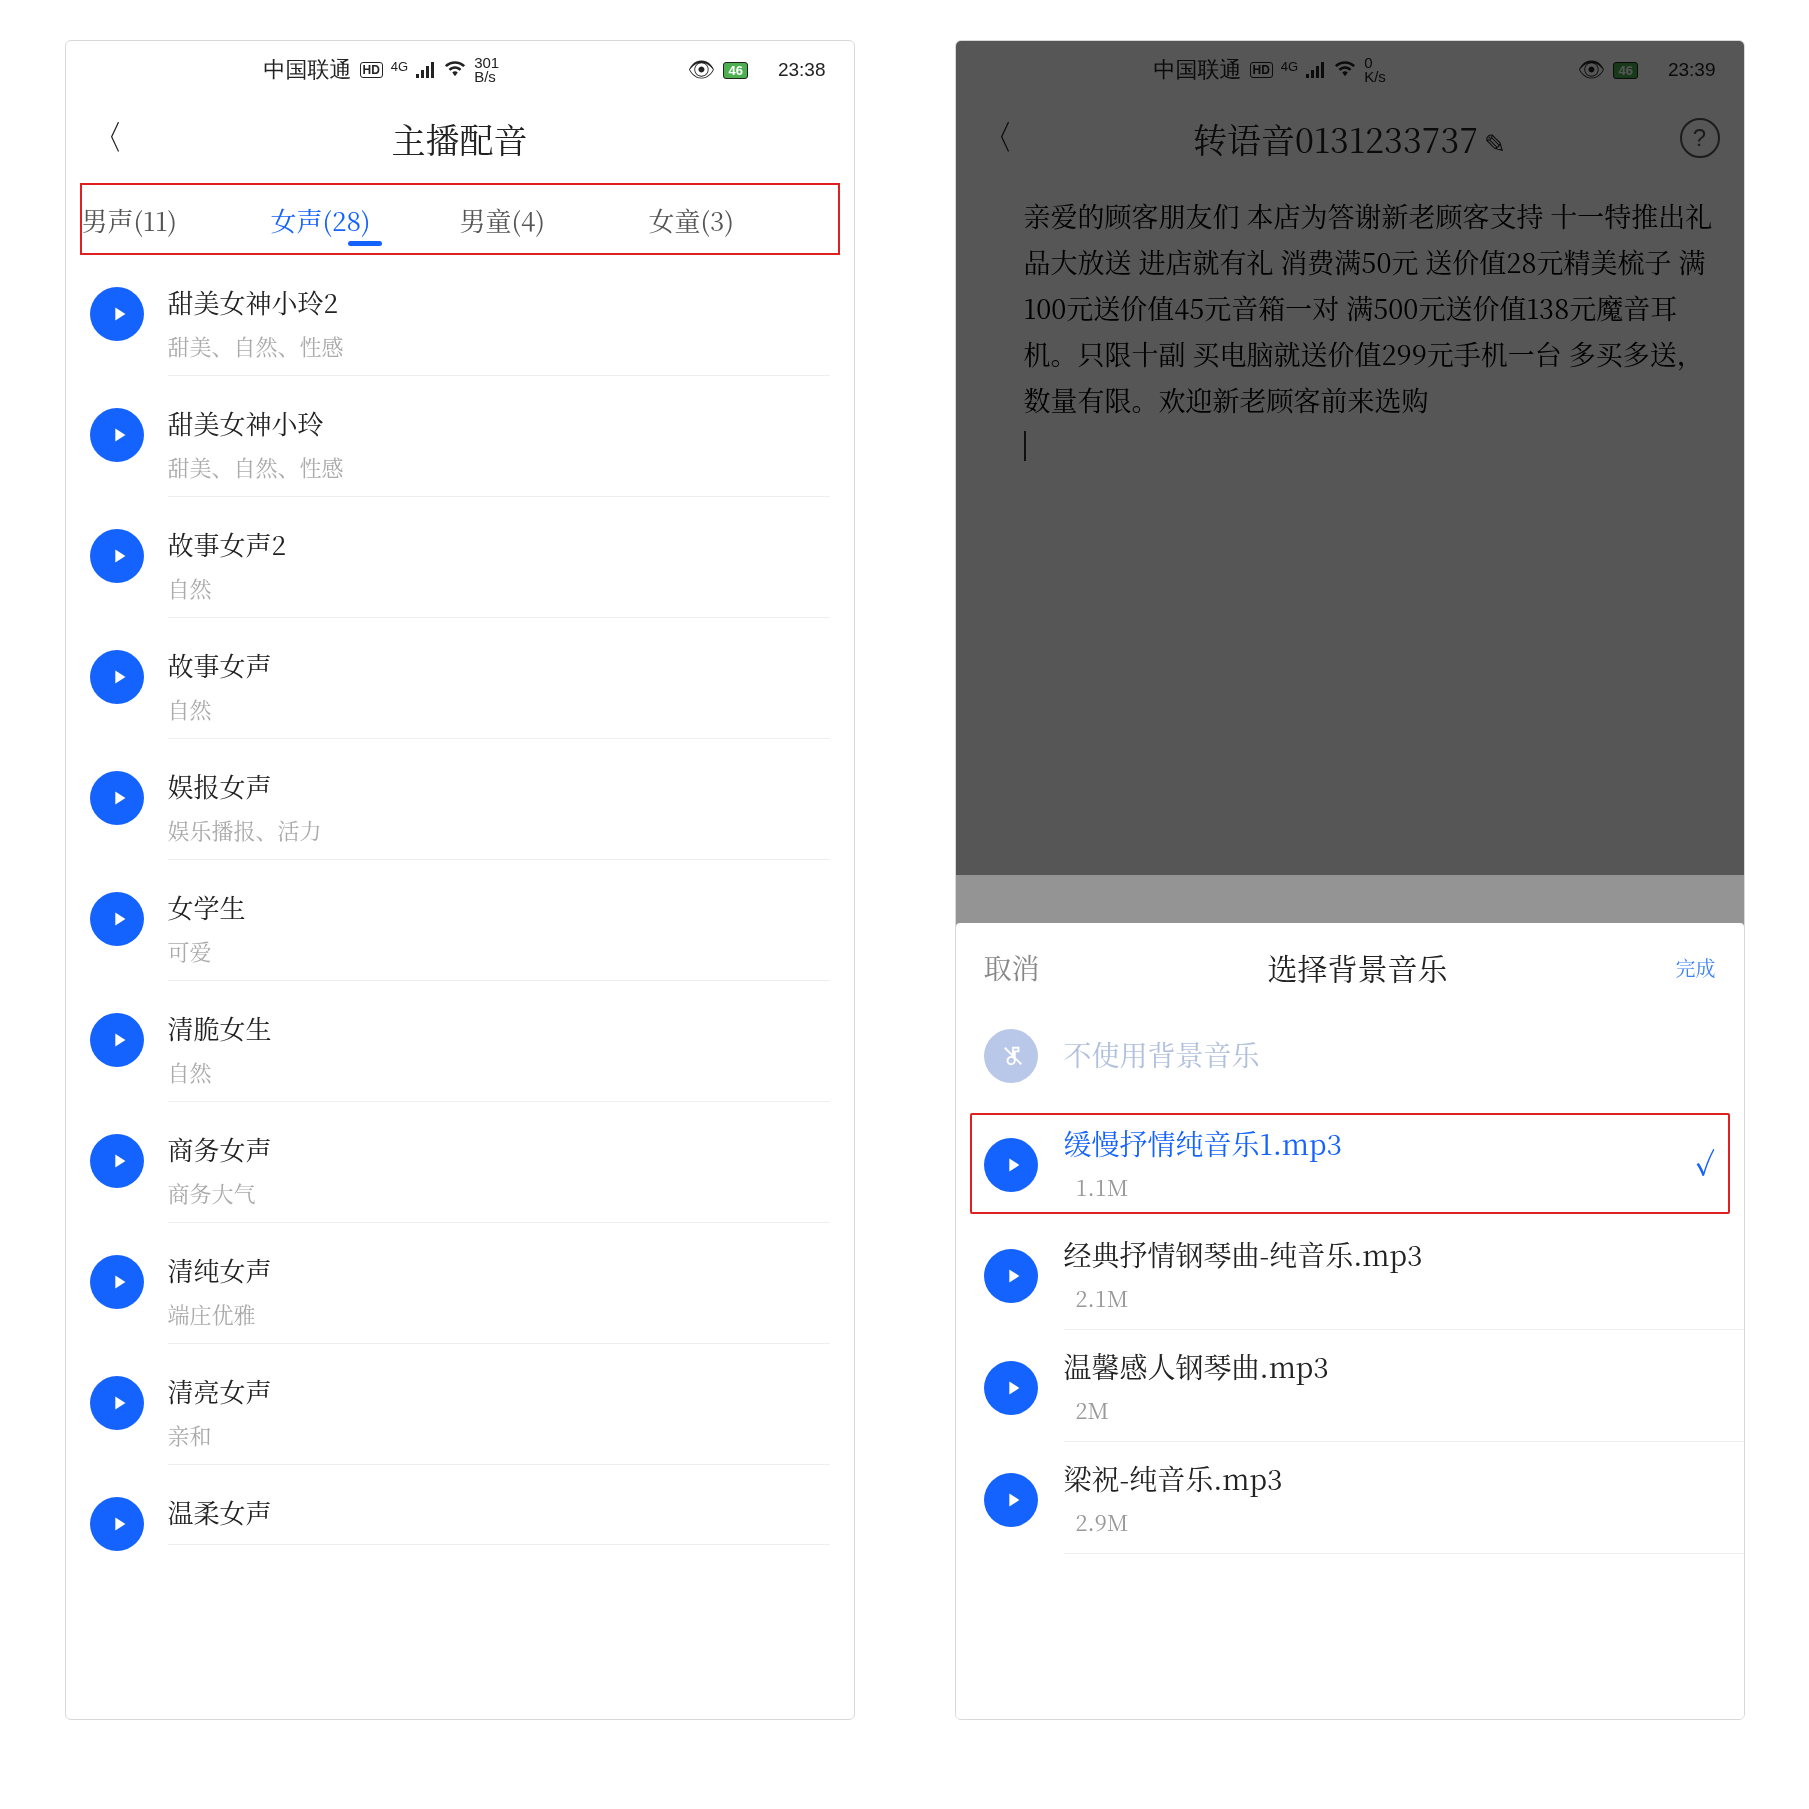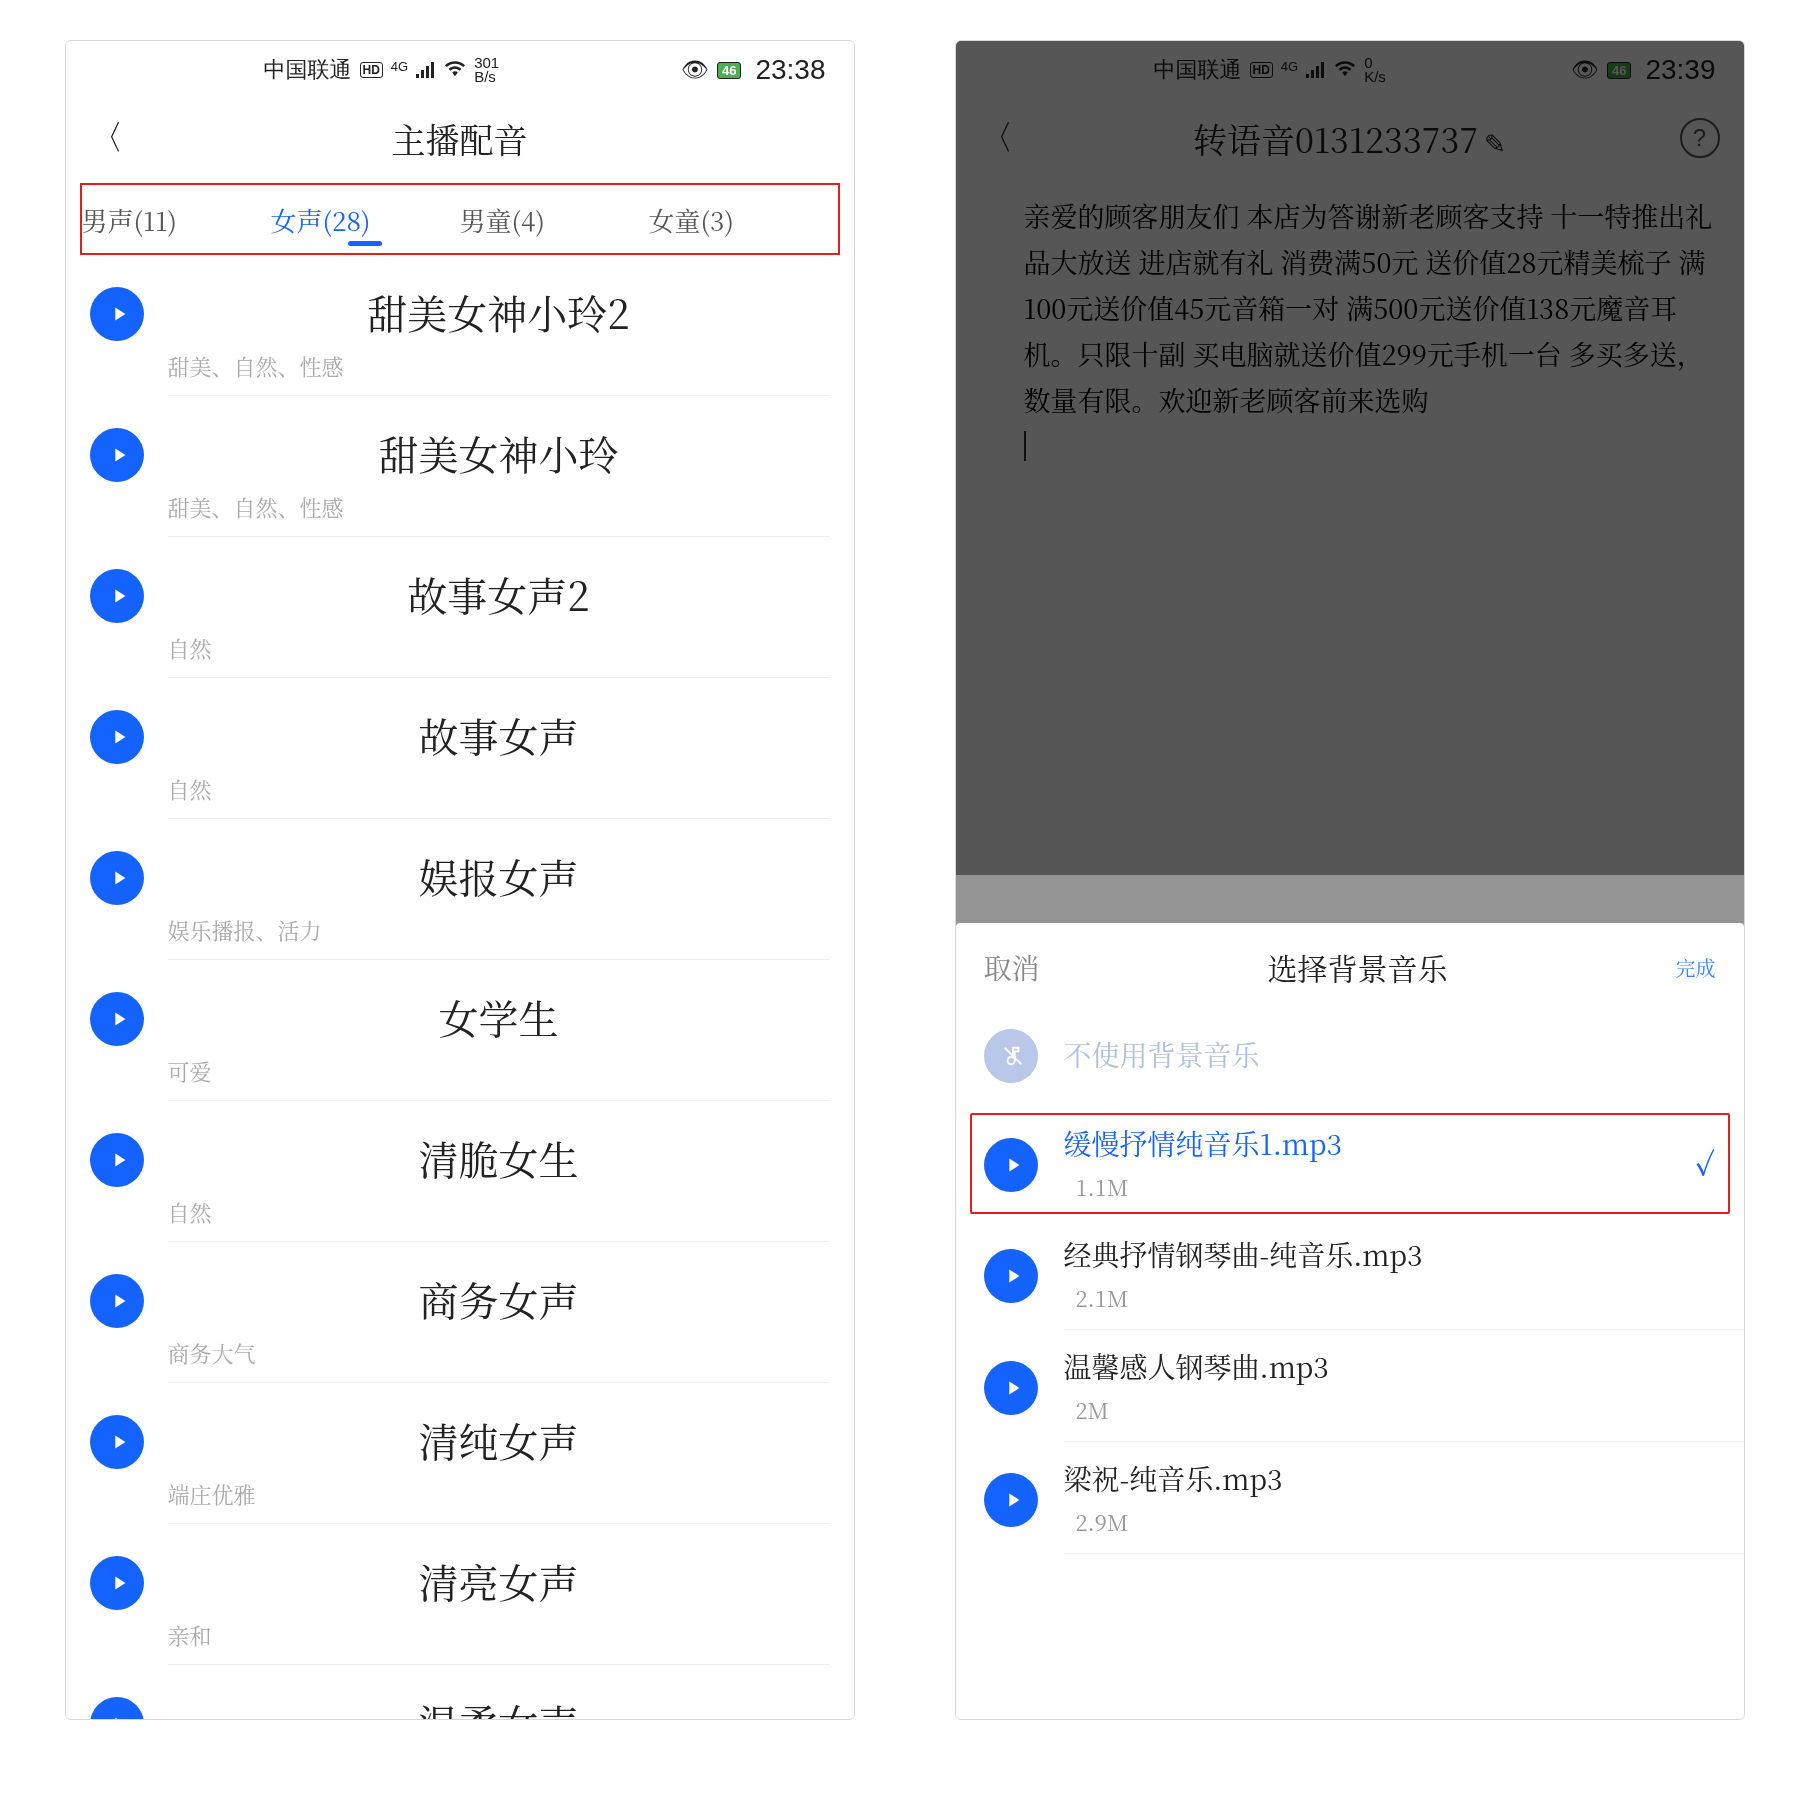--- a/index.html
+++ b/index.html
@@ -15,40 +15,40 @@
   .sig{display:inline-block;position:relative;width:20px;height:16px;}
   .sig i{position:absolute;bottom:0;width:3px;background:#222;}
   .sig i:nth-child(1){left:0;height:4px;}
   .sig i:nth-child(2){left:5px;height:8px;}
   .sig i:nth-child(3){left:10px;height:12px;}
   .sig i:nth-child(4){left:15px;height:16px;}
   .wifi{display:inline-block;}
   .rate{font-size:15px;line-height:14px;text-align:left;}
   .eye{font-size:22px;}
   .batt{border:1.5px solid #222;border-radius:3px;font-size:13px;padding:0 4px;font-weight:bold;background:#4caf50;color:#fff;}
-  .time{font-size:28px;margin-left:6px;}
+  .time{font-size:19px;margin-left:22px;}
   
   .header{height:78px;display:flex;align-items:center;justify-content:center;position:relative;}
   .back{position:absolute;left:24px;top:50%;transform:translateY(-50%);font-size:34px;font-family:Arial;color:#222;font-weight:300;}
   .htitle{font-size:34px;color:#222;}
   .help{position:absolute;right:24px;top:50%;transform:translateY(-50%);width:36px;height:36px;border:2px solid #555;border-radius:50%;display:flex;align-items:center;justify-content:center;font-size:24px;color:#555;font-family:Arial;}
   .editicon{font-size:26px;margin-left:6px;display:inline-block;}
   
   .tabs{display:flex;height:68px;align-items:center;border:2px solid #e02020;margin:6px 14px 0;}
   .tab{flex:1;font-size:26px;color:#555;position:relative;}
   .tab.active{color:#1563ff;}
   .tab.active::after{content:"";position:absolute;bottom:-8px;left:50%;transform:translateX(-50%);width:34px;height:5px;background:#1563ff;border-radius:3px;}
   
   .vlist{margin-top:14px;}
   .vrow{display:flex;align-items:flex-start;padding:14px 24px 14px 24px;}
   .play{width:54px;height:54px;border-radius:50%;background:#1563ff;flex:none;display:flex;align-items:center;justify-content:center;margin-top:4px;}
   .play svg{width:22px;height:22px;fill:#fff;margin-left:4px;}
   .play.grey{background:#b9c8e8;}
   .vtxt{margin-left:24px;flex:1;border-bottom:1px solid #eee;padding-bottom:14px;}
-  .vname{font-size:40px;color:#222;text-align:center;}
+  .vname{font-size:26px;color:#222;}
   .vtag{font-size:22px;color:#aaa;margin-top:10px;}
   
   .bodytext{padding:16px 28px;font-size:27px;line-height:46px;color:#000000;margin-left:40px;}
   
   .sheet{position:absolute;left:0;right:0;bottom:0;background:#fff;z-index:3;border-top-left-radius:4px;border-top-right-radius:4px;padding-bottom:6px;}
   .sheethdr{display:flex;align-items:center;justify-content:space-between;padding:22px 28px 10px;gap:10px;}
   .cancel{font-size:28px;color:#888;}
   .done{font-size:20px;color:#3b82f6;}
   .sheettitle{font-size:30px;color:#222;}
   .optrow{display:flex;align-items:center;padding:16px 28px;}

